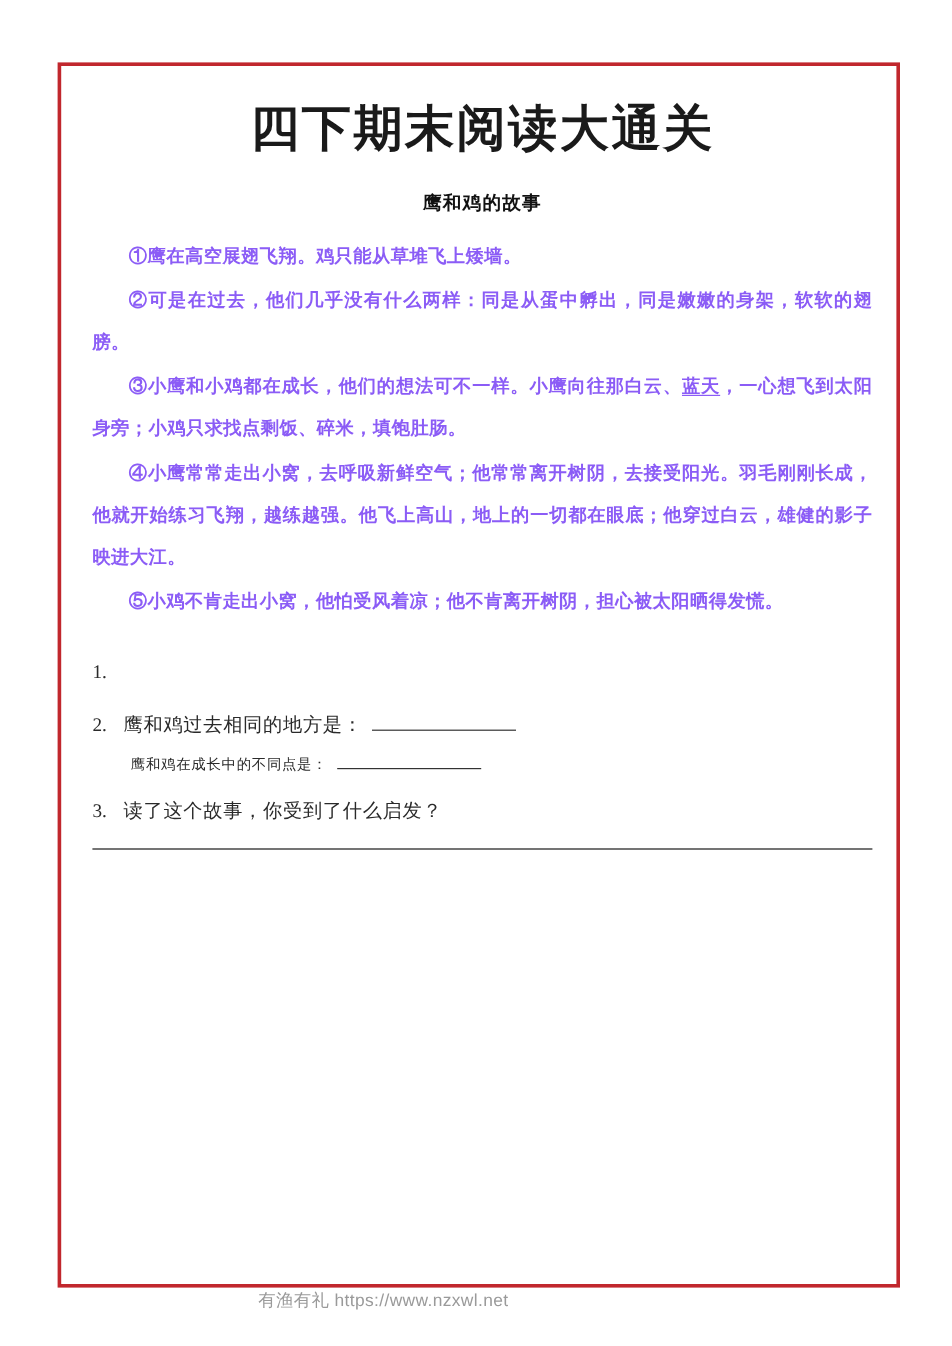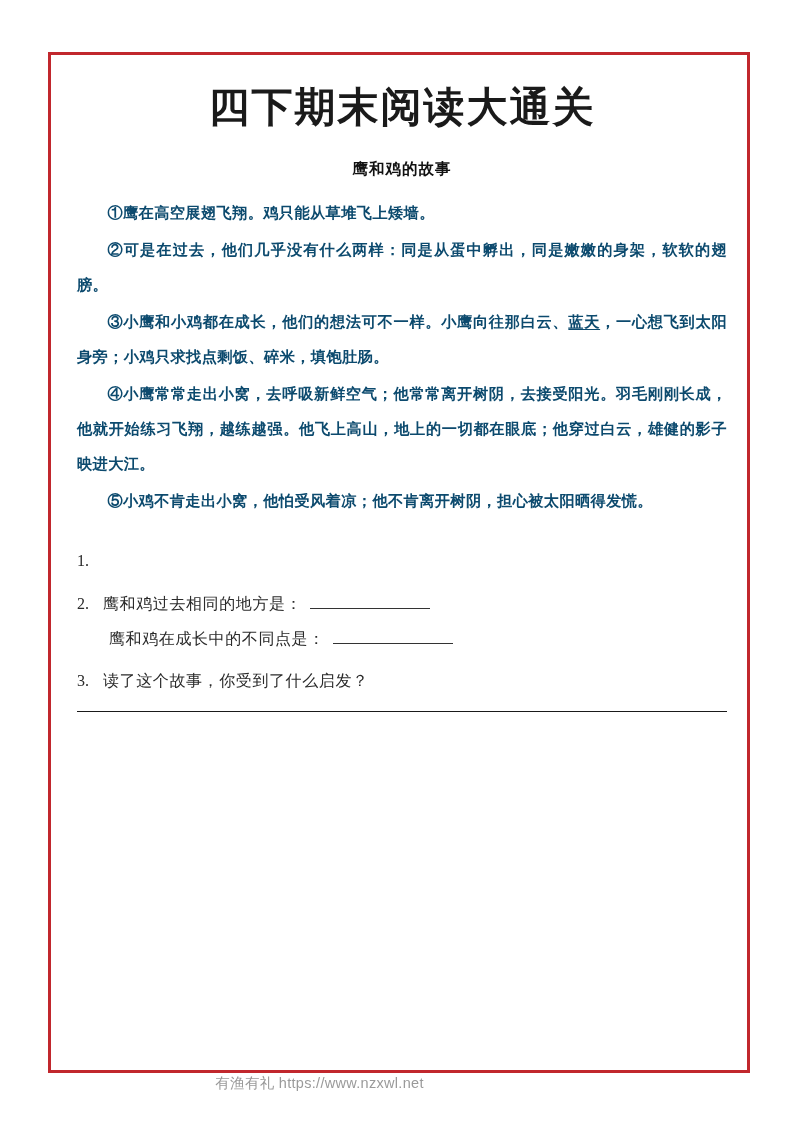--- a/index.html
+++ b/index.html
@@ -84,21 +84,21 @@
     font-size: 15.5px;
     letter-spacing: 1px;
     color: #111;
     margin: 16px 0 16px 0;
   }
 
   .para {
     font-family: "DejaVu Serif", "Liberation Serif", serif;
     font-size: 15.2px;
     font-weight: bold;
-    color: #0c4a6e;
+    color: #8b5cf6;
     line-height: 2.30;
     text-align: justify;
     text-justify: inter-character;
     text-indent: 2em;
     margin: 0 0 2px 0;
     letter-spacing: 0.4px;
   }
   .para:last-child { margin-bottom: 0; }
 
   .u { text-decoration: underline; text-underline-offset: 2px; }
@@ -122,21 +122,21 @@
     width: 26px;
     flex: 0 0 26px;
     font-size: 16px;
   }
   .q-text {
     letter-spacing: 0.6px;
   }
   .q-sub {
     display: flex;
     align-items: baseline;
-    font-size: 16px;
+    font-size: 12px;
     color: #2a2a2a;
     margin: -8px 0 19px 0;
     padding-left: 32px;
     letter-spacing: 0.6px;
   }
 
   .blank {
     display: inline-block;
     border-bottom: 1px solid #333;
     width: 120px;

